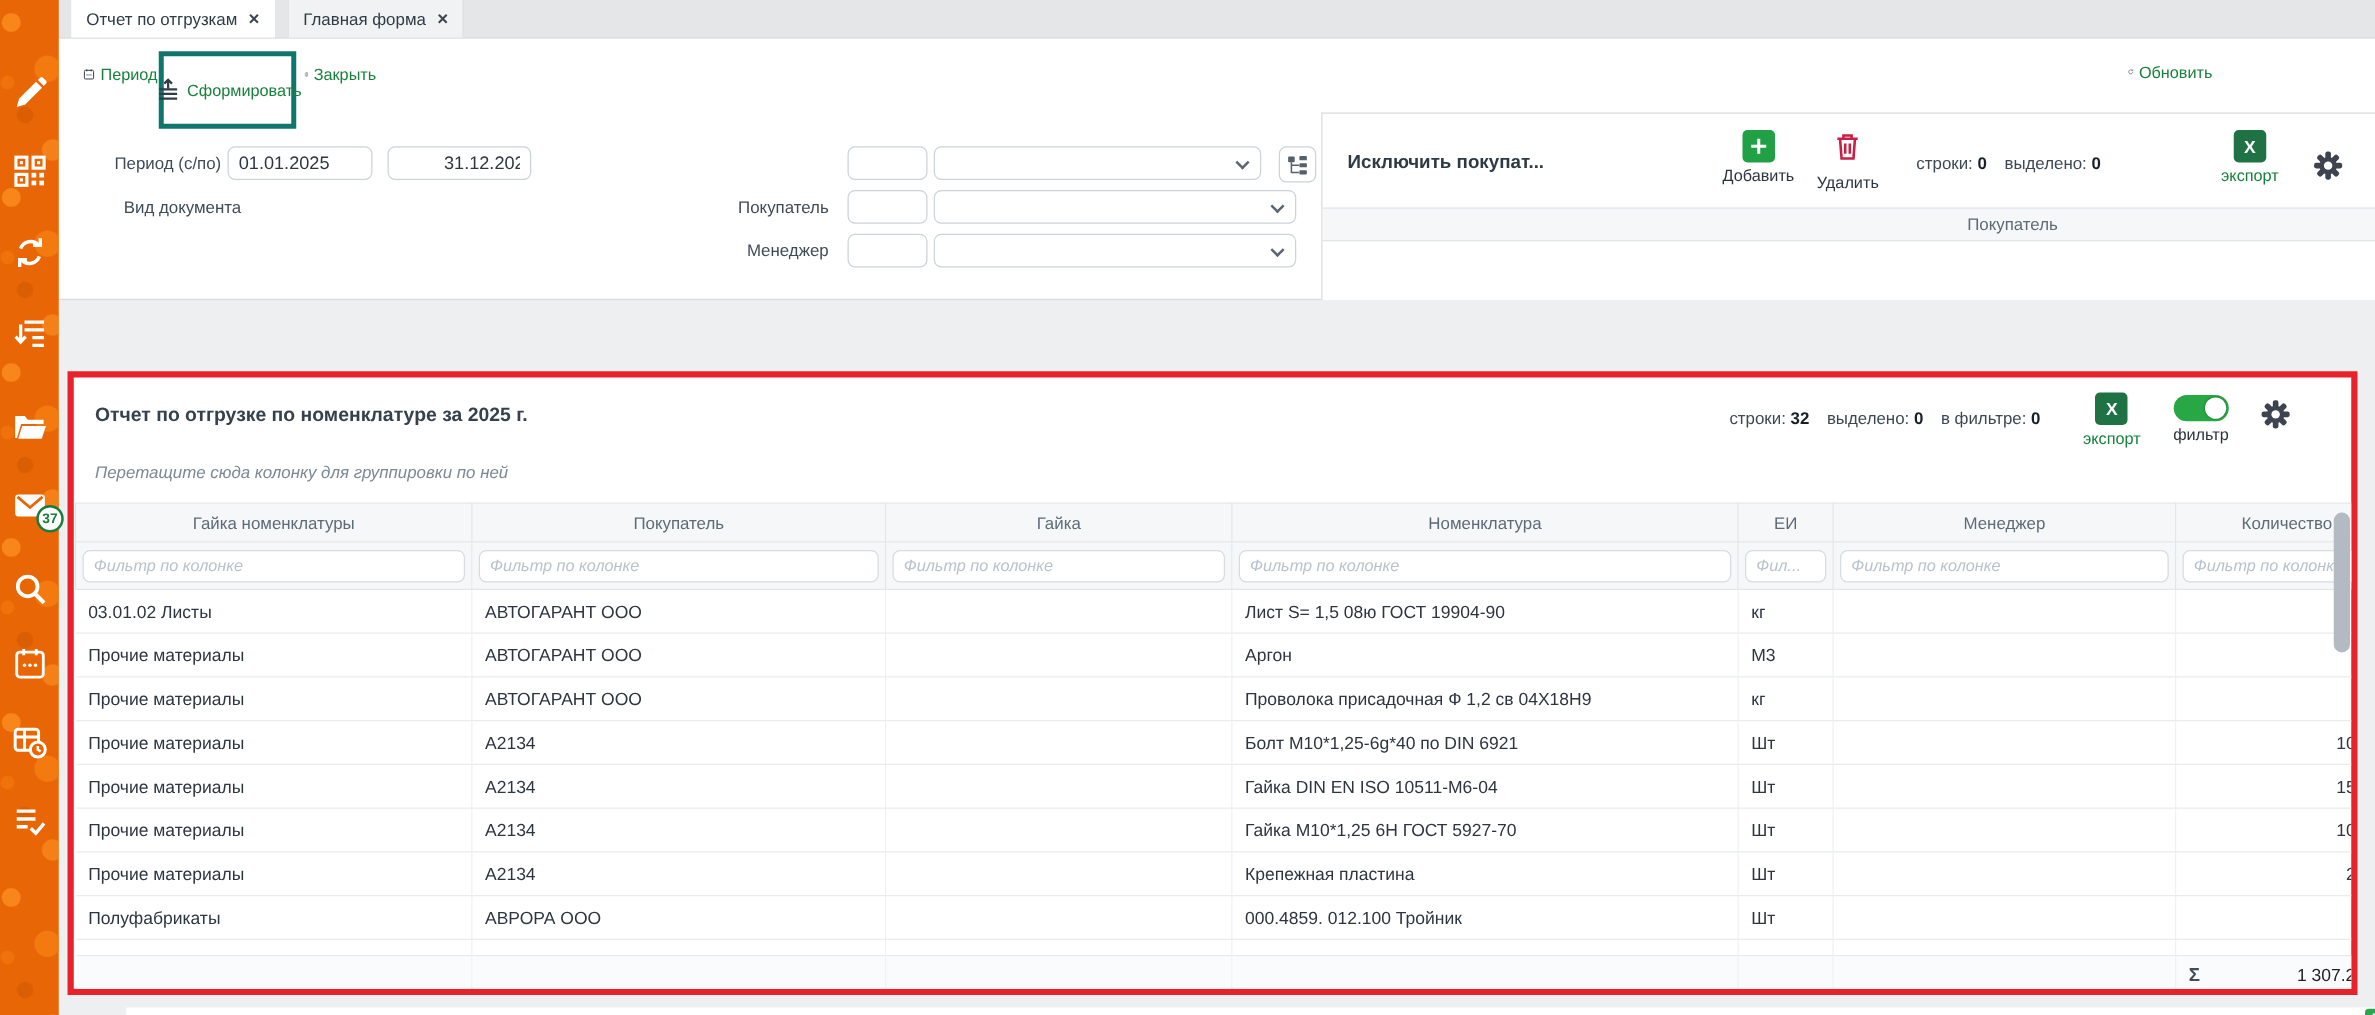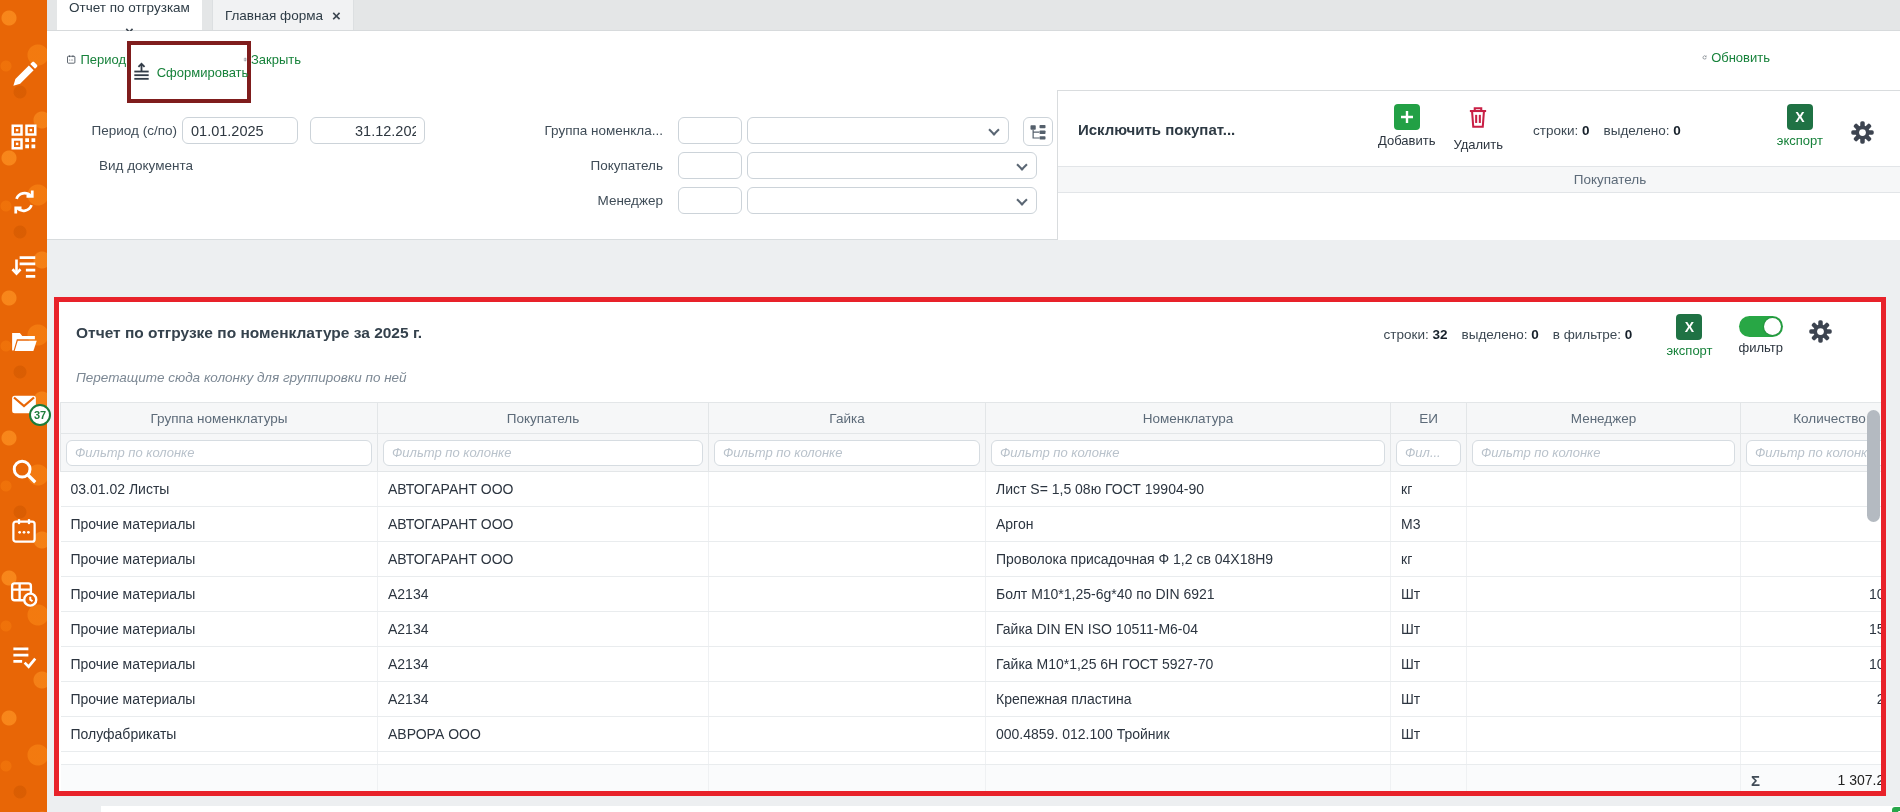--- a/index.html
+++ b/index.html
@@ -20,31 +20,31 @@
   .s-icon svg{width:30px;height:30px;display:block;}
   .mail-badge{position:absolute;left:20px;top:14px;width:22px;height:22px;border-radius:50%;
     background:#fff;border:2px solid #1b7c3a;color:#1b7c3a;font-size:11px;font-weight:bold;
     display:flex;align-items:center;justify-content:center;}
 
   
   .main{position:absolute;left:47px;top:0;width:1853px;height:812px;}
 
   .tabbar{position:relative;height:31px;background:#e4e6e7;display:flex;align-items:stretch;border-bottom:1px solid #d7dadc;}
   .tab{display:flex;align-items:center;padding:0 12px;font-size:13.5px;color:#2e3c46;gap:9px;cursor:default;}
-  .tab.active{background:#fff;margin-left:10px;border-bottom:none;flex-direction:column;}
+  .tab.active{background:#fff;margin-left:10px;border-bottom:none;}
   .tab.inactive{background:#f1f2f3;margin-left:10px;border-left:1px solid #dcdfe1;border-right:1px solid #dcdfe1;}
   .tab .x{font-size:15px;font-weight:bold;color:#3c4650;line-height:1;}
 
   .top-section{position:relative;height:209px;background:#fff;border-bottom:1px solid #d8dcde;}
 
   
   .tool-btn{position:absolute;display:flex;flex-direction:row;align-items:center;gap:4px;cursor:pointer;}
   .tool-btn svg{width:23px;height:23px;color:#323c48;}
   .tool-btn .lbl{font-size:13px;color:#17823b;white-space:nowrap;}
-  .redbox{position:absolute;left:80px;top:10px;width:124px;height:62px;border:4px solid #7f1d1d;
+  .redbox{position:absolute;left:80px;top:10px;width:110px;height:62px;border:4px solid #0f766e;
     display:flex;align-items:center;justify-content:center;}
   .redbox .tool-btn{position:static;}
 
   
   .f-label{position:absolute;font-size:13.5px;color:#3f4c57;text-align:right;line-height:27px;white-space:nowrap;}
   .f-input{position:absolute;height:27px;border:1px solid #ccd3d9;border-radius:6px;background:#fff;
     font-size:14.5px;color:#2e3740;padding:0 8px;font-family:"Liberation Sans",sans-serif;}
   .f-select{position:absolute;height:27px;border:1px solid #ccd3d9;border-radius:6px;background:#fff;
     font-size:14.5px;color:#2e3740;padding:0 24px 0 8px;line-height:25px;cursor:pointer;white-space:nowrap;overflow:hidden;}
   .chev{position:absolute;right:10px;top:8px;width:8px;height:8px;border-right:2px solid #5a6673;border-bottom:2px solid #5a6673;transform:rotate(45deg);}
@@ -340,21 +340,20 @@
           </svg>
         <span class="lbl">Обновить</span>
       </div>
 
       <div class="f-label" style="left:0;top:86px;width:130px">Период (с/по)</div>
       <input class="f-input" style="left: 135px; top: 86px; width: 116px;" value="01.01.2025">
       <input class="f-input" style="left: 263px; top: 86px; width: 115px; padding-left: 44px;" value="31.12.2025">
 
       <div class="f-label" style="left:16px;top:121px;width:130px">Вид документа</div>
 
-      <div class="f-label" style="left:380px;top:86px;width:236px">Группа номенкла...</div>
       <input class="f-input" style="left: 631px; top: 86px; width: 64px;">
       <div class="f-select" style="left:700px;top:86px;width:262px">
         <span class="chev"></span>
       </div>
       <div class="tree-btn" style="left:976px;top:86px">
         <svg>
             <use href="#i-tree"></use>
           </svg>
       </div>
 
@@ -443,21 +442,21 @@
           <col style="width:317px">
             <col style="width:331px">
             <col style="width:277px">
           <col style="width:405px">
             <col style="width:76px">
             <col style="width:274px">
             <col style="width:178px">
         </colgroup>
         <thead>
           <tr>
-            <th>Группа номенклатуры</th>
+            <th>Гайка номенклатуры</th>
             <th>Покупатель</th>
             <th>Гайка</th>
             <th>Номенклатура</th>
             <th>ЕИ</th>
             <th>Менеджер</th>
             <th>Количество</th>
           </tr>
           <tr class="filters">
             <td><input class="flt" placeholder="Фильтр по колонке" style=""></td>
             <td><input class="flt" placeholder="Фильтр по колонке" style=""></td>

